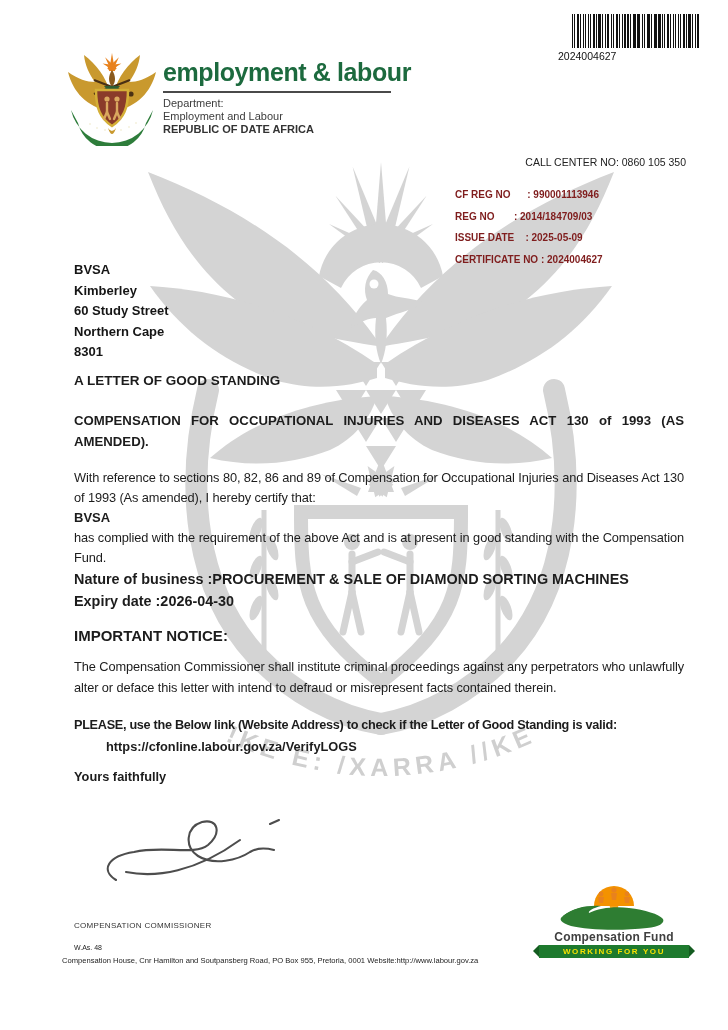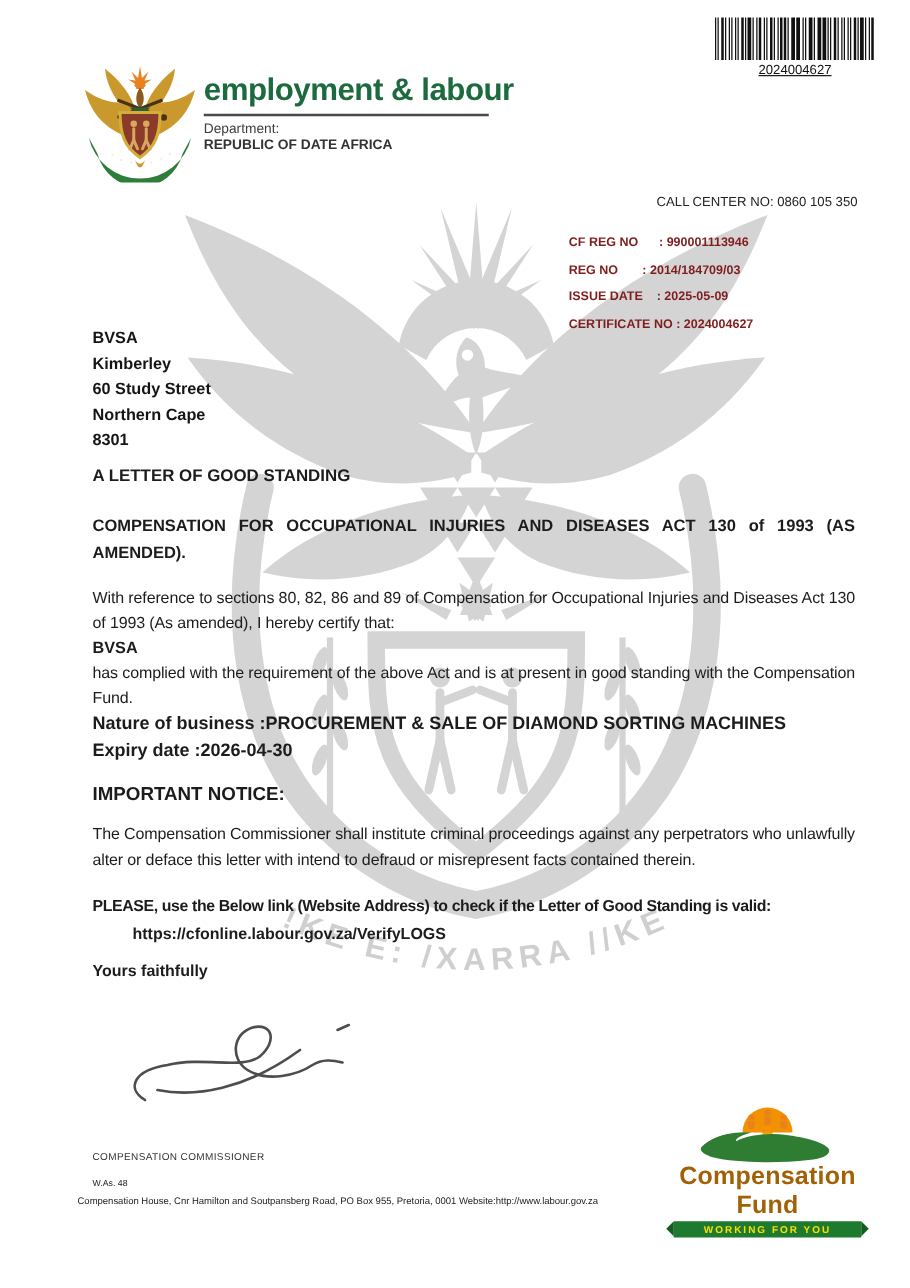--- a/index.html
+++ b/index.html
@@ -4,21 +4,21 @@
 <style>
   * { margin:0; padding:0; box-sizing:border-box; }
   html,body { width:728px; height:1030px; background:#ffffff; overflow:hidden;
               font-family:"Liberation Sans", sans-serif; color:#1c1c1c; }
   .page { position:relative; width:728px; height:1030px; background:#fff; }
 
   
   .watermark { position:absolute; left:80px; top:150px; width:610px; height:655px; z-index:1; }
 
   
-  .barcode-wrap { position:absolute; top:14px; right:14px; width:156px; text-align:center; z-index:3;text-decoration:underline; }
+  .barcode-wrap { position:absolute; top:14px; right:14px; width:156px; z-index:3; }
   .barcode-bars { display:flex; align-items:stretch; height:34px; justify-content:center; }
   .barcode-bars .bar { background:#111; height:100%; display:inline-block; }
   .barcode-bars .gap { background:transparent; height:100%; display:inline-block; }
   .barcode-num { font-size:10.5px; margin-top:2px; color:#111; }
 
   
   .coat { position:absolute; left:64px; top:50px; width:96px; height:96px; z-index:3; }
   .masthead { position:absolute; left:163px; top:58px; z-index:3; width:320px; }
   .brand { font-size:25px; font-weight:600; color:#1c6a3e; letter-spacing:-0.4px; }
   .brand-rule { width:228px; height:2px; background:#4a4a4a; margin-top:4px; margin-bottom:4px; }
@@ -54,21 +54,21 @@
 
   
   .signature { position:absolute; left:98px; top:812px; width:190px; height:78px; z-index:3; }
   .commissioner { position:absolute; left:74px; top:921px; font-size:8px; letter-spacing:0.3px; color:#333; z-index:3; }
   .form-no { position:absolute; left:74px; top:944px; font-size:7px; color:#222; z-index:3; }
   .footer-address { position:absolute; left:62px; top:956px; font-size:7.6px; color:#222; z-index:3; }
 
   
   .cf-logo { position:absolute; right:25px; top:884px; width:178px; text-align:center; z-index:3; }
   .cf-icon { width:178px; height:48px; display:block; margin:0 auto; }
-  .cf-name { font-size:20px; font-weight:bold; color:#a16207; letter-spacing:0.2px; margin-top:-2px; }
+  .cf-name { font-size:12px; font-weight:bold; color:#404040; letter-spacing:0.2px; margin-top:-2px; }
   .cf-banner { position:relative; margin:1px auto 0; width:150px; height:13px; background:#1e7a2e;
                color:#f5e100; font-size:8px; font-weight:bold; letter-spacing:1.6px; line-height:13px; }
   .cf-banner:before, .cf-banner:after { content:""; position:absolute; top:0; width:0; height:0;
                border-top:6.5px solid transparent; border-bottom:6.5px solid transparent; }
   .cf-banner:before { left:-6px; border-right:6px solid #145c20; }
   .cf-banner:after { right:-6px; border-left:6px solid #145c20; }
 </style>
 </head>
 <body>
 
@@ -311,20 +311,21 @@
       <circle cx="72" cy="73" r="1"></circle>
     </g>
 
     <path d="M44,78 Q 48,84 52,78 Q 48,90 44,78 Z" fill="#c9992e"></path>
   </svg>
 
   <div class="masthead">
     <div class="brand">employment &amp; labour</div>
     <div class="brand-rule"></div>
     <div class="dept-line">Department:</div>
+    <div class="dept-line">Employment and Labour</div>
     <div class="dept-line bold">REPUBLIC OF DATE AFRICA</div>
   </div>
 
   <div class="call-center">CALL CENTER NO: 0860 105 350</div>
 
   <div class="reg-block">
       <div>CF REG NO      : 990001113946</div>
       <div>REG NO       : 2014/184709/03</div>
       <div>ISSUE DATE    : 2025-05-09</div>
       <div>CERTIFICATE NO : 2024004627</div>

